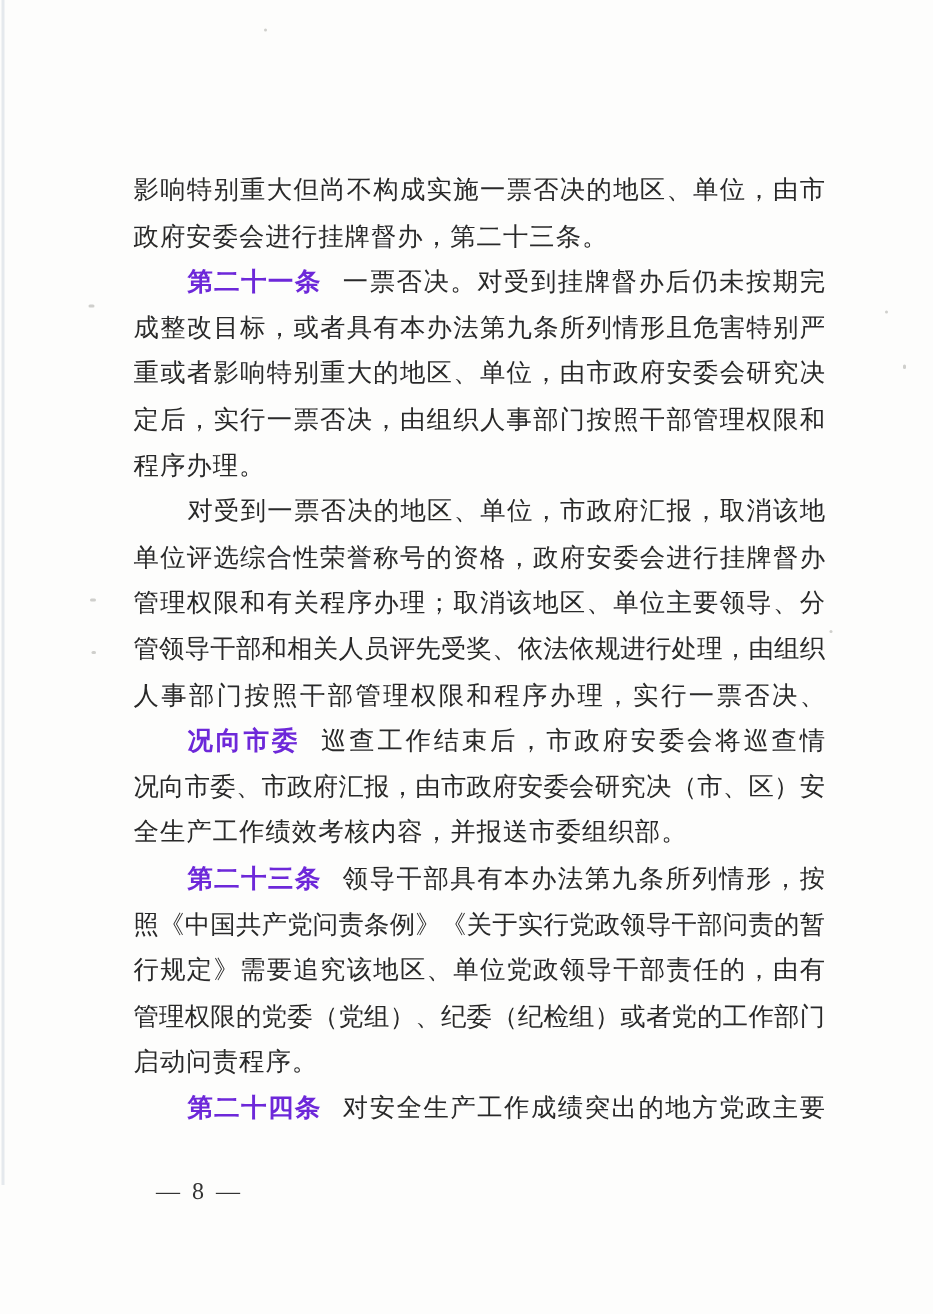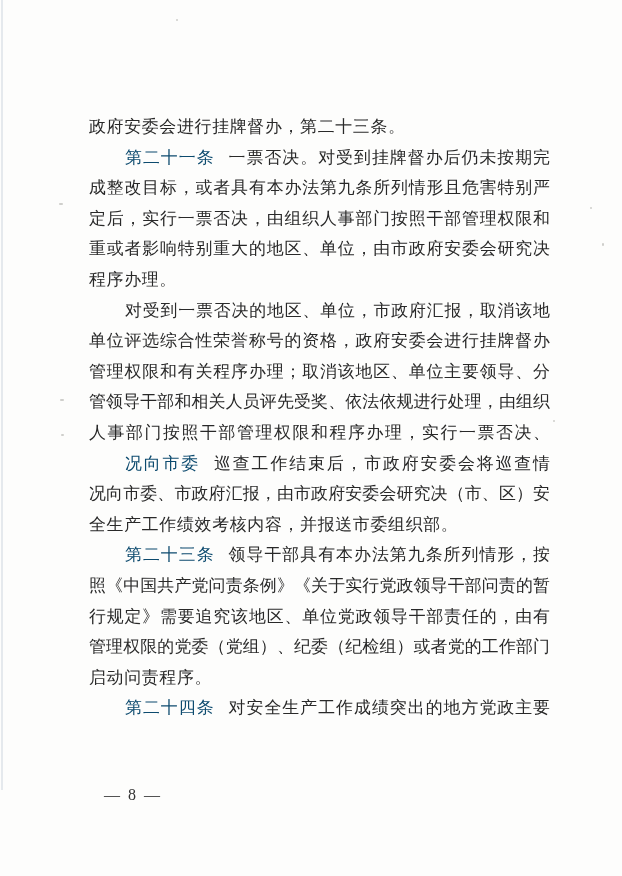--- a/index.html
+++ b/index.html
@@ -61,23 +61,23 @@
     letter-spacing: 0;
     text-align: justify;
     text-align-last: justify;
     text-justify: inter-character;
   }
   .line.indent {
     text-indent: 36px;
   }
   .head {
     font-family: "Liberation Sans", "DejaVu Sans", sans-serif;
-    font-weight: 400;
+    font-weight: 700;
     margin-right: 14px;
-    color: #0c4a6e;
+    color: #6d28d9;
   }
   .page-number {
     position: absolute;
     left: 104px;
     top: 786px;
     font-size: 16px;
     letter-spacing: 2px;
     color: #333333;
     font-family: "Liberation Serif", "DejaVu Serif", serif;
   }
@@ -89,25 +89,26 @@
   <div class="edge-line"></div>
   <div class="speck sp1"></div>
   <div class="speck sp2"></div>
   <div class="speck sp3"></div>
   <div class="speck sp4"></div>
   <div class="speck sp5"></div>
   <div class="speck sp6"></div>
   <div class="speck sp7"></div>
 
   <main class="doc-body">
+      <div class="line full"><span>影响特别重大但尚不构成实施一票否决的地区、单位，由市</span></div>
       <div class="line"><span>政府安委会进行挂牌督办，第二十三条。</span></div>
       <div class="line full indent"><span class="head">第二十一条</span><span>一票否决。对受到挂牌督办后仍未按期完</span></div>
       <div class="line full"><span>成整改目标，或者具有本办法第九条所列情形且危害特别严</span></div>
+      <div class="line full"><span>重或者影响特别重大的地区、单位，由市政府安委会研究决</span></div>
       <div class="line full"><span>定后，实行一票否决，由组织人事部门按照干部管理权限和</span></div>
-      <div class="line full"><span>重或者影响特别重大的地区、单位，由市政府安委会研究决</span></div>
       <div class="line"><span>程序办理。</span></div>
       <div class="line full indent"><span>对受到一票否决的地区、单位，市政府汇报，取消该地区、</span></div>
       <div class="line full"><span>单位评选综合性荣誉称号的资格，政府安委会进行挂牌督办</span></div>
       <div class="line full"><span>管理权限和有关程序办理；取消该地区、单位主要领导、分</span></div>
       <div class="line full"><span>管领导干部和相关人员评先受奖、依法依规进行处理，由组织</span></div>
       <div class="line full"><span>人事部门按照干部管理权限和程序办理，实行一票否决、</span></div>
       <div class="line full indent"><span class="head">况向市委</span><span>巡查工作结束后，市政府安委会将巡查情</span></div>
       <div class="line full"><span>况向市委、市政府汇报，由市政府安委会研究决（市、区）安</span></div>
       <div class="line"><span>全生产工作绩效考核内容，并报送市委组织部。</span></div>
       <div class="line full indent"><span class="head">第二十三条</span><span>领导干部具有本办法第九条所列情形，按</span></div>

